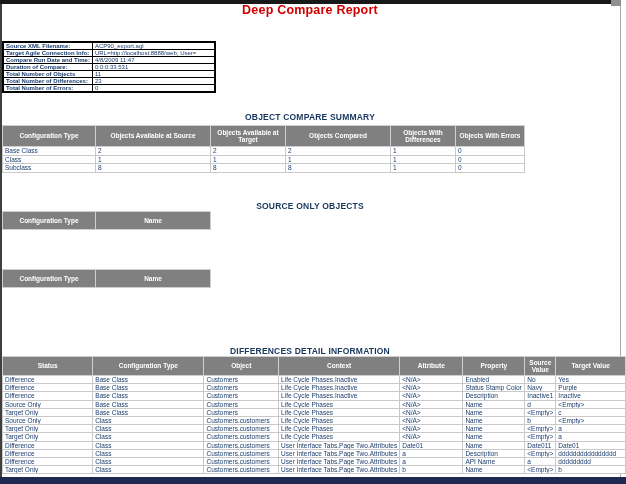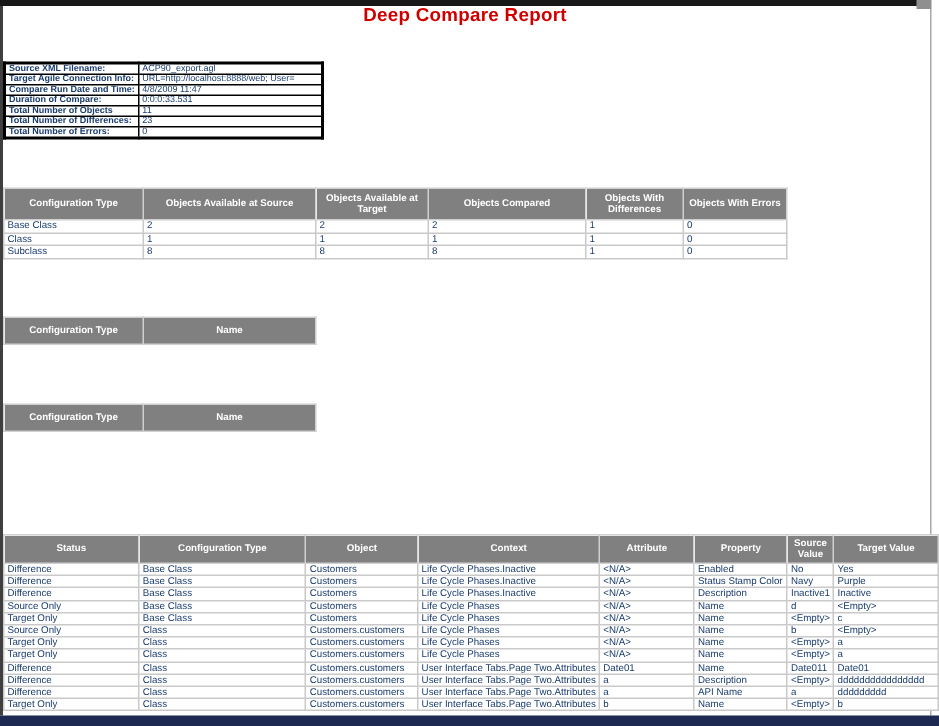--- a/index.html
+++ b/index.html
@@ -86,20 +86,21 @@
         <td class="lbl">Total Number of Differences:</td>
         <td>23</td>
       </tr>
       <tr>
         <td class="lbl">Total Number of Errors:</td>
         <td>0</td>
       </tr>
     </tbody>
   </table>
 
+  <div class="heading" style="top:112px">OBJECT COMPARE SUMMARY</div>
 
   <table class="grid os-table">
     <colgroup>
         <col style="width:93px">
         <col style="width:115px">
         <col style="width:75px">
         <col style="width:105px">
         <col style="width:65px">
         <col style="width:69px">
       </colgroup>
@@ -132,20 +133,21 @@
         <td>Subclass</td>
         <td>8</td>
         <td>8</td>
         <td>8</td>
         <td>1</td>
         <td>0</td>
       </tr>
     </tbody>
   </table>
 
+  <div class="heading" style="top:201px">SOURCE ONLY OBJECTS</div>
 
   <table class="grid so-table">
     <colgroup>
         <col style="width:93px">
         <col style="width:115px">
       </colgroup>
     <tbody>
       <tr>
         <th>Configuration Type</th>
         <th>Name</th>
@@ -160,20 +162,21 @@
         <col style="width:115px">
       </colgroup>
     <tbody>
       <tr>
         <th>Configuration Type</th>
         <th>Name</th>
       </tr>
     </tbody>
   </table>
 
+  <div class="heading" style="top:346px">DIFFERENCES DETAIL INFORMATION</div>
 
   <table class="grid diff-table">
     <colgroup>
         <col style="width:93px">
         <col style="width:115px">
         <col style="width:75px">
         <col style="width:105px">
         <col style="width:65px">
         <col style="width:62px">
         <col style="width:30px">

